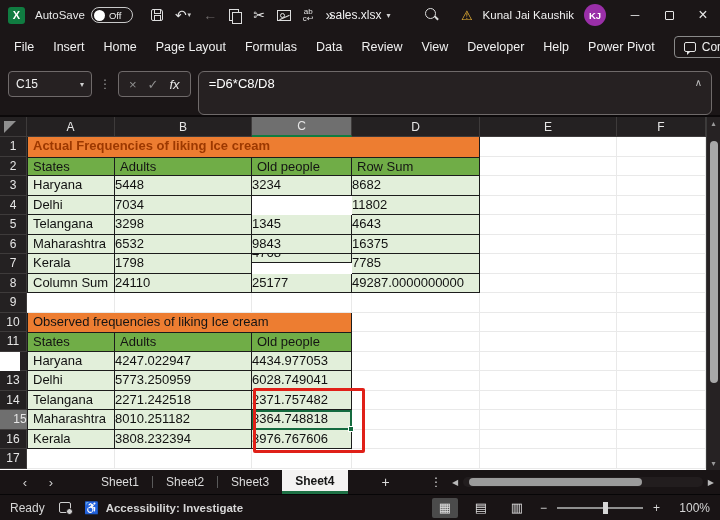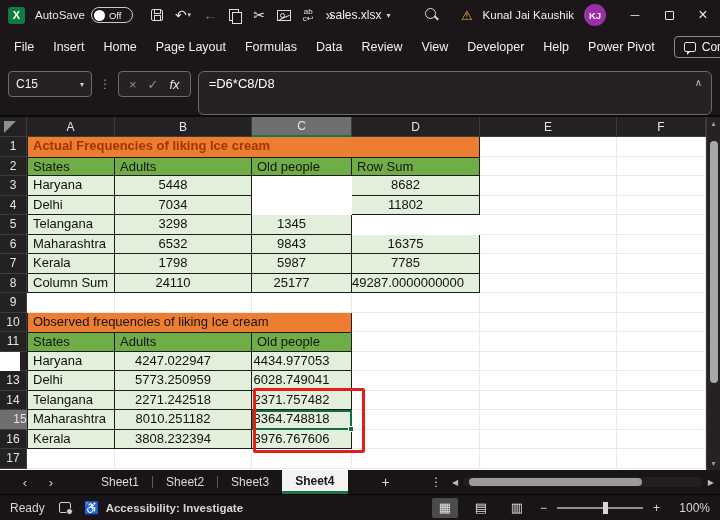--- a/index.html
+++ b/index.html
@@ -68,21 +68,21 @@
   .ch.sel { border-bottom:2px solid #107C41; }
   .rh.sel { border-right:2px solid #107C41; }
   .corner { }
   .tri { width:0; height:0; border-top:12px solid #8f8f8f; border-right:12px solid transparent; margin-right:6px; }
   .cell { position:absolute; line-height:18.5px; color:#111; overflow:hidden; white-space:nowrap; cursor:cell; }
   .def { background:#fff; border-right:1px solid #e9e9e9; border-bottom:1px solid #e9e9e9; }
   .title1 { background:#ED7D31; color:#9C3800; font-weight:bold; padding-left:5px; }
   .title2 { background:#ED7D31; color:#141414; padding-left:5px; }
   .hdr { background:#70AD47; color:#141414; padding-left:5px; }
   .name { background:#E2EFDA; padding-left:5px; }
-  .num { background:#E2EFDA; text-align:center; padding-right:20px; }
+  .num { background:#E2EFDA; text-align:left; padding-right:20px; }
   .active-border { position:absolute; border:2px solid #156B3F; pointer-events:none; }
   .fill-handle { position:absolute; width:6px; height:6px; background:#156B3F; border:1px solid #fff; cursor:crosshair; }
   .red-box { position:absolute; border:3px solid #E02018; border-radius:2px; background:transparent; }
   .vscroll { position:absolute; right:0; top:0; width:14px; height:100%; background:#262223; border-left:1px solid #3a3a3a; }
   .vs-arrow { position:absolute; left:0; width:100%; text-align:center; color:#9a9a9a; font-size:8px; cursor:pointer; }
   .vs-thumb { position:absolute; left:3px; top:24px; width:8px; height:242px; background:#a8a8a8; border-radius:4px; cursor:grab; }
 
   
   .sheettabs { height:24px; background:#191415; display:flex; align-items:center; font-size:12px; color:#dcdcdc; position:relative; }
   .st-nav { width:26px; text-align:center; color:#cfcfcf; font-size:13px; cursor:pointer; }
@@ -234,43 +234,44 @@
       <div class="cell def" style="left: 480px; top: 20px; width: 137px; height: 19.5px;"></div>
       <div class="cell def" style="left: 617px; top: 20px; width: 89px; height: 19.5px;"></div>
       <div class="cell hdr" style="left: 27px; top: 39.5px; width: 88px; height: 19.5px; border-width: 1px; border-style: solid; border-color: rgb(28, 28, 28);">States</div>
       <div class="cell hdr" style="left: 115px; top: 39.5px; width: 137px; height: 19.5px; border-top: 1px solid rgb(28, 28, 28); border-right: 1px solid rgb(28, 28, 28); border-bottom: 1px solid rgb(28, 28, 28);">Adults</div>
       <div class="cell hdr" style="left: 252px; top: 39.5px; width: 100px; height: 19.5px; border-top: 1px solid rgb(28, 28, 28); border-right: 1px solid rgb(28, 28, 28); border-bottom: 1px solid rgb(28, 28, 28);">Old people</div>
       <div class="cell hdr" style="left: 352px; top: 39.5px; width: 128px; height: 19.5px; border-top: 1px solid rgb(28, 28, 28); border-right: 1px solid rgb(28, 28, 28); border-bottom: 1px solid rgb(28, 28, 28);">Row Sum</div>
       <div class="cell def" style="left: 480px; top: 39.5px; width: 137px; height: 19.5px;"></div>
       <div class="cell def" style="left: 617px; top: 39.5px; width: 89px; height: 19.5px;"></div>
       <div class="cell name" style="left: 27px; top: 59px; width: 88px; height: 19.5px; border-right: 1px solid rgb(28, 28, 28); border-bottom: 1px solid rgb(28, 28, 28); border-left: 1px solid rgb(28, 28, 28);">Haryana</div>
       <div class="cell num" style="left: 115px; top: 59px; width: 137px; height: 19.5px; border-right: 1px solid rgb(28, 28, 28); border-bottom: 1px solid rgb(28, 28, 28);">5448</div>
+      <div class="cell num" style="left: 252px; top: 59px; width: 100px; height: 19.5px; border-right: 1px solid rgb(28, 28, 28); border-bottom: 1px solid rgb(28, 28, 28);">3234</div>
       <div class="cell num" style="left: 352px; top: 59px; width: 128px; height: 19.5px; border-right: 1px solid rgb(28, 28, 28); border-bottom: 1px solid rgb(28, 28, 28);">8682</div>
       <div class="cell def" style="left: 480px; top: 59px; width: 137px; height: 19.5px;"></div>
       <div class="cell def" style="left: 617px; top: 59px; width: 89px; height: 19.5px;"></div>
       <div class="cell name" style="left: 27px; top: 78.5px; width: 88px; height: 19.5px; border-right: 1px solid rgb(28, 28, 28); border-bottom: 1px solid rgb(28, 28, 28); border-left: 1px solid rgb(28, 28, 28);">Delhi</div>
       <div class="cell num" style="left: 115px; top: 78.5px; width: 137px; height: 19.5px; border-right: 1px solid rgb(28, 28, 28); border-bottom: 1px solid rgb(28, 28, 28);">7034</div>
       <div class="cell num" style="left: 252px; top: 78.5px; width: 100px; height: 19.5px; border-right: 1px solid rgb(28, 28, 28); border-bottom: 1px solid rgb(28, 28, 28); margin-top: 48px;">4768</div>
       <div class="cell num" style="left: 352px; top: 78.5px; width: 128px; height: 19.5px; border-right: 1px solid rgb(28, 28, 28); border-bottom: 1px solid rgb(28, 28, 28);">11802</div>
       <div class="cell def" style="left: 480px; top: 78.5px; width: 137px; height: 19.5px;"></div>
       <div class="cell def" style="left: 617px; top: 78.5px; width: 89px; height: 19.5px;"></div>
       <div class="cell name" style="left: 27px; top: 98px; width: 88px; height: 19.5px; border-right: 1px solid rgb(28, 28, 28); border-bottom: 1px solid rgb(28, 28, 28); border-left: 1px solid rgb(28, 28, 28);">Telangana</div>
       <div class="cell num" style="left: 115px; top: 98px; width: 137px; height: 19.5px; border-right: 1px solid rgb(28, 28, 28); border-bottom: 1px solid rgb(28, 28, 28);">3298</div>
       <div class="cell num" style="left: 252px; top: 98px; width: 100px; height: 19.5px; border-right: 1px solid rgb(28, 28, 28); border-bottom: 1px solid rgb(28, 28, 28);">1345</div>
+      <div class="cell num" style="left: 352px; top: 98px; width: 128px; height: 19.5px; border-right: 1px solid rgb(28, 28, 28); border-bottom: 1px solid rgb(28, 28, 28);">4643</div>
       <div class="cell def" style="left: 480px; top: 98px; width: 137px; height: 19.5px;"></div>
       <div class="cell def" style="left: 617px; top: 98px; width: 89px; height: 19.5px;"></div>
       <div class="cell name" style="left: 27px; top: 117.5px; width: 88px; height: 19.5px; border-right: 1px solid rgb(28, 28, 28); border-bottom: 1px solid rgb(28, 28, 28); border-left: 1px solid rgb(28, 28, 28);">Maharashtra</div>
       <div class="cell num" style="left: 115px; top: 117.5px; width: 137px; height: 19.5px; border-right: 1px solid rgb(28, 28, 28); border-bottom: 1px solid rgb(28, 28, 28);">6532</div>
       <div class="cell num" style="left: 252px; top: 117.5px; width: 100px; height: 19.5px; border-right: 1px solid rgb(28, 28, 28); border-bottom: 1px solid rgb(28, 28, 28);">9843</div>
       <div class="cell num" style="left: 352px; top: 117.5px; width: 128px; height: 19.5px; border-right: 1px solid rgb(28, 28, 28); border-bottom: 1px solid rgb(28, 28, 28);">16375</div>
       <div class="cell def" style="left: 480px; top: 117.5px; width: 137px; height: 19.5px;"></div>
       <div class="cell def" style="left: 617px; top: 117.5px; width: 89px; height: 19.5px;"></div>
       <div class="cell name" style="left: 27px; top: 137px; width: 88px; height: 19.5px; border-right: 1px solid rgb(28, 28, 28); border-bottom: 1px solid rgb(28, 28, 28); border-left: 1px solid rgb(28, 28, 28);">Kerala</div>
       <div class="cell num" style="left: 115px; top: 137px; width: 137px; height: 19.5px; border-right: 1px solid rgb(28, 28, 28); border-bottom: 1px solid rgb(28, 28, 28);">1798</div>
-      <div class="cell num" style="left: 252px; top: 137px; width: 100px; height: 19.5px; border-right: 1px solid rgb(28, 28, 28); border-bottom: 1px solid rgb(28, 28, 28);">5987</div>
       <div class="cell num" style="left: 352px; top: 137px; width: 128px; height: 19.5px; border-right: 1px solid rgb(28, 28, 28); border-bottom: 1px solid rgb(28, 28, 28);">7785</div>
       <div class="cell def" style="left: 480px; top: 137px; width: 137px; height: 19.5px;"></div>
       <div class="cell def" style="left: 617px; top: 137px; width: 89px; height: 19.5px;"></div>
       <div class="cell name" style="left: 27px; top: 156.5px; width: 88px; height: 19.5px; border-right: 1px solid rgb(28, 28, 28); border-bottom: 1px solid rgb(28, 28, 28); border-left: 1px solid rgb(28, 28, 28);">Column Sum</div>
       <div class="cell num" style="left: 115px; top: 156.5px; width: 137px; height: 19.5px; border-right: 1px solid rgb(28, 28, 28); border-bottom: 1px solid rgb(28, 28, 28);">24110</div>
       <div class="cell num" style="left: 252px; top: 156.5px; width: 100px; height: 19.5px; border-right: 1px solid rgb(28, 28, 28); border-bottom: 1px solid rgb(28, 28, 28);">25177</div>
       <div class="cell num" style="left: 352px; top: 156.5px; width: 128px; height: 19.5px; border-right: 1px solid rgb(28, 28, 28); border-bottom: 1px solid rgb(28, 28, 28);">49287.0000000000</div>
       <div class="cell def" style="left: 480px; top: 156.5px; width: 137px; height: 19.5px;"></div>
       <div class="cell def" style="left: 617px; top: 156.5px; width: 89px; height: 19.5px;"></div>
       <div class="cell def" style="left: 27px; top: 176px; width: 88px; height: 19.5px;"></div>

